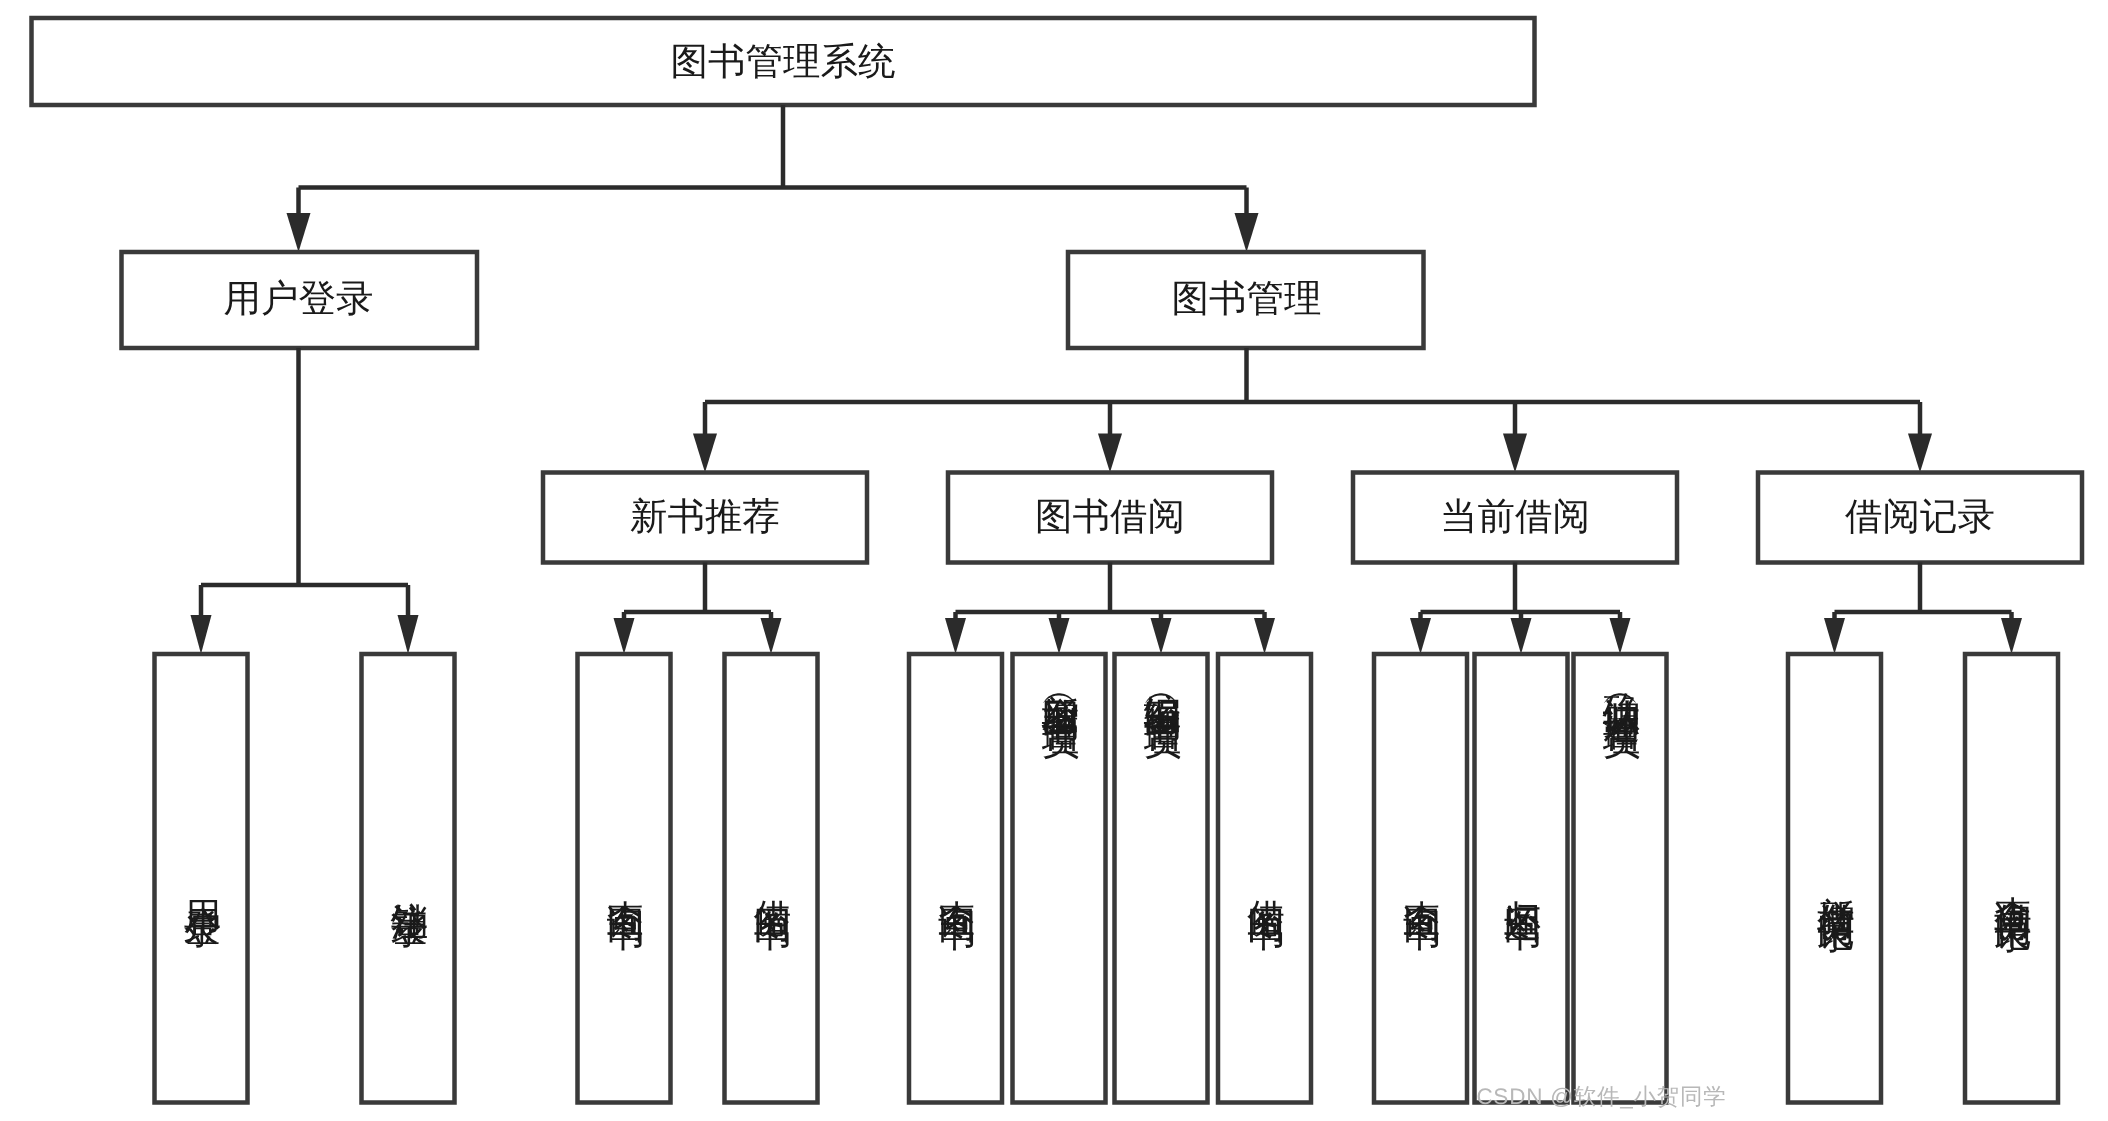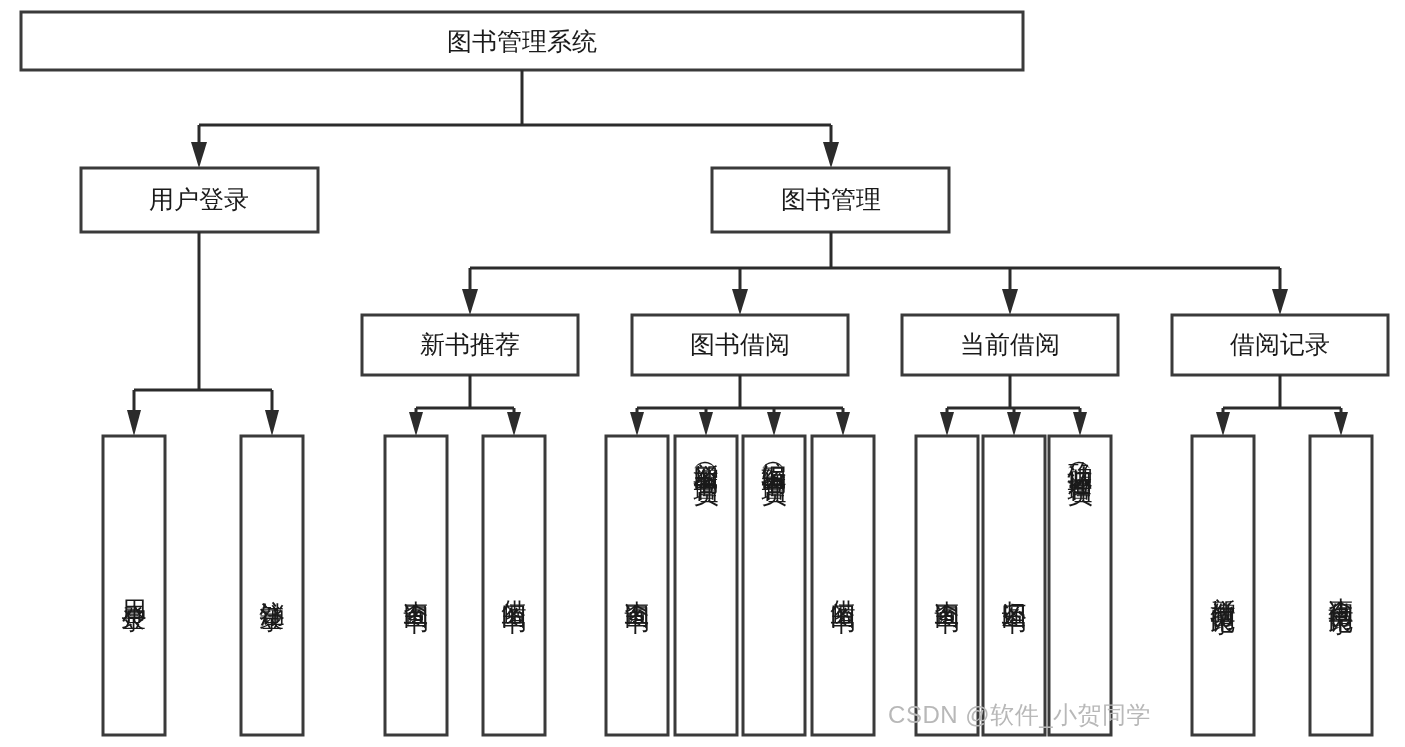--- a/index.html
+++ b/index.html
@@ -64,23 +64,23 @@
     font-size: 25px;
     line-height: 1;
     letter-spacing: 3px;
     color: #1a1a1a;
     white-space: nowrap;
     text-align: center;
   }
   .watermark {
     position: absolute;
     right: 8px;
-    bottom: 16px;
-    font-family: "Liberation Sans", "DejaVu Sans", sans-serif;
-    font-size: 24px;
+    bottom: 6px;
+    font-family: "Liberation Sans", "DejaVu Sans", sans-serif;
+    font-size: 15px;
     color: #b8b8b8;
     white-space: nowrap;
     letter-spacing: 0.5px;
   }
 </style>
 </head>
 <body>
 
 <div id="diagram-root">
 

